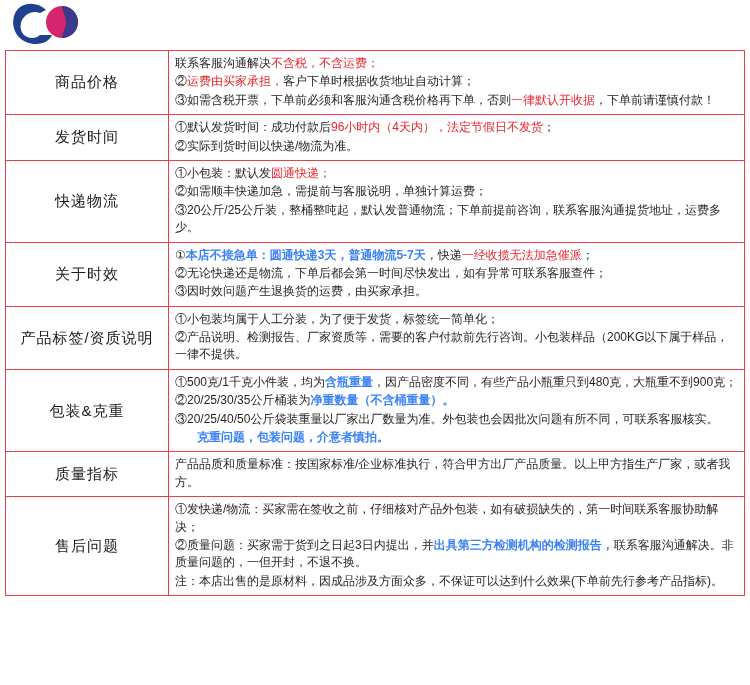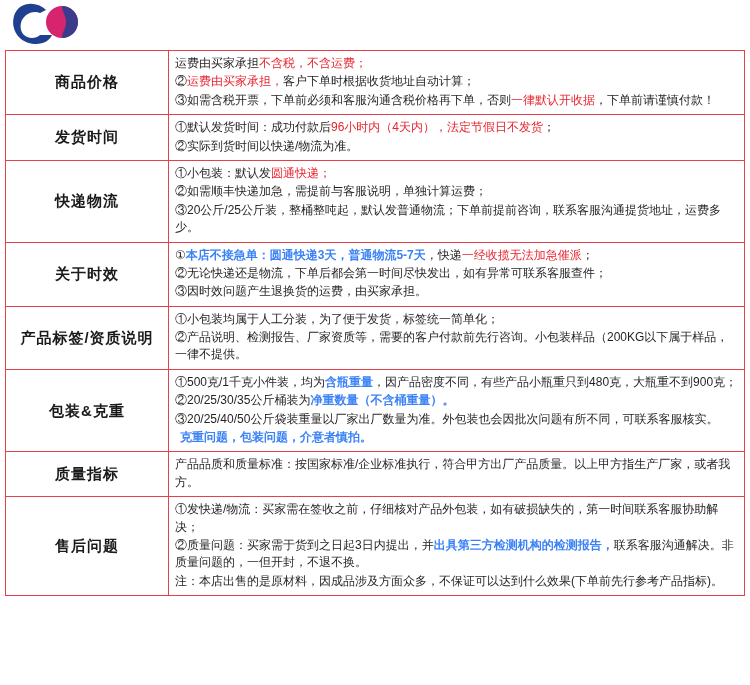--- a/index.html
+++ b/index.html
@@ -49,21 +49,21 @@
     table-layout: fixed;
   }
   table#notice td {
     border: 1px solid #e8404a;
     vertical-align: middle;
     padding: 4px 6px;
   }
   td.label {
     width: 150px;
     text-align: center;
-    font-weight: bold;
+    font-weight: normal;
     font-size: 15px;
     letter-spacing: 1px;
     color: #1a1a1a;
     line-height: 1.35;
   }
   td.content {
     font-size: 12px;
     line-height: 1.45;
     color: #231f20;
     letter-spacing: 0px;
@@ -90,21 +90,21 @@
       <circle cx="52" cy="20" r="16" fill="#d6246e"></circle>
       <path d="M52 4 C61 4 68 11 68 20 C68 29 61 36 52 36 C52 30 56 27 56 20 C56 13 52 10 52 4 Z" fill="#1f3f8f" opacity="0.85"></path>
     </svg>
   </div>
 
   <table id="notice">
     <tbody id="notice-body">
         <tr>
           <td class="label">商品价格</td>
           <td class="content">
-            <p><span>运费由买家承担</span><span class="red">不含税，不含运费；</span></p>
+            <p><span>联系客服沟通解决</span><span class="red">不含税，不含运费；</span></p>
             <p><span>②</span><span class="red">运费由买家承担，</span><span>客户下单时根据收货地址自动计算；</span></p>
             <p><span>③如需含税开票，下单前必须和客服沟通含税价格再下单，否则</span><span class="red">一律默认开收据</span><span>，下单前请谨慎付款！</span></p>
           </td>
         </tr>
         <tr>
           <td class="label">发货时间</td>
           <td class="content">
             <p><span>①默认发货时间：成功付款后</span><span class="red">96小时内（4天内），法定节假日不发货</span><span>；</span></p>
             <p><span>②实际到货时间以快递/物流为准。</span></p>
           </td>
@@ -131,21 +131,21 @@
             <p><span>①小包装均属于人工分装，为了便于发货，标签统一简单化；</span></p>
             <p><span>②产品说明、检测报告、厂家资质等，需要的客户付款前先行咨询。小包装样品（200KG以下属于样品，一律不提供。</span></p>
           </td>
         </tr>
         <tr>
           <td class="label">包装&amp;克重</td>
           <td class="content">
             <p><span>①500克/1千克小件装，均为</span><span class="redbold">含瓶重量</span><span>，因产品密度不同，有些产品小瓶重只到480克，大瓶重不到900克；</span></p>
             <p><span>②20/25/30/35公斤桶装为</span><span class="redbold">净重数量（不含桶重量）。</span></p>
             <p><span>③20/25/40/50公斤袋装重量以厂家出厂数量为准。外包装也会因批次问题有所不同，可联系客服核实。</span></p>
-            <p><span class="redbold" style="margin-left: 5px;">克重问题，包装问题，介意者慎拍。</span></p>
+            <p><span class="redbold" style="margin-left: 22px;">克重问题，包装问题，介意者慎拍。</span></p>
           </td>
         </tr>
         <tr>
           <td class="label">质量指标</td>
           <td class="content">
             <p><span>产品品质和质量标准：按国家标准/企业标准执行，符合甲方出厂产品质量。以上甲方指生产厂家，或者我方。</span></p>
           </td>
         </tr>
         <tr>
           <td class="label">售后问题</td>

